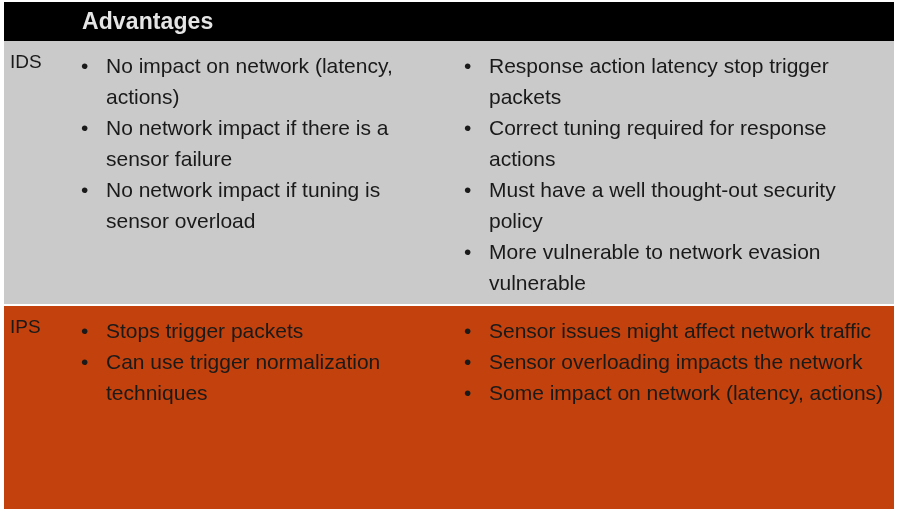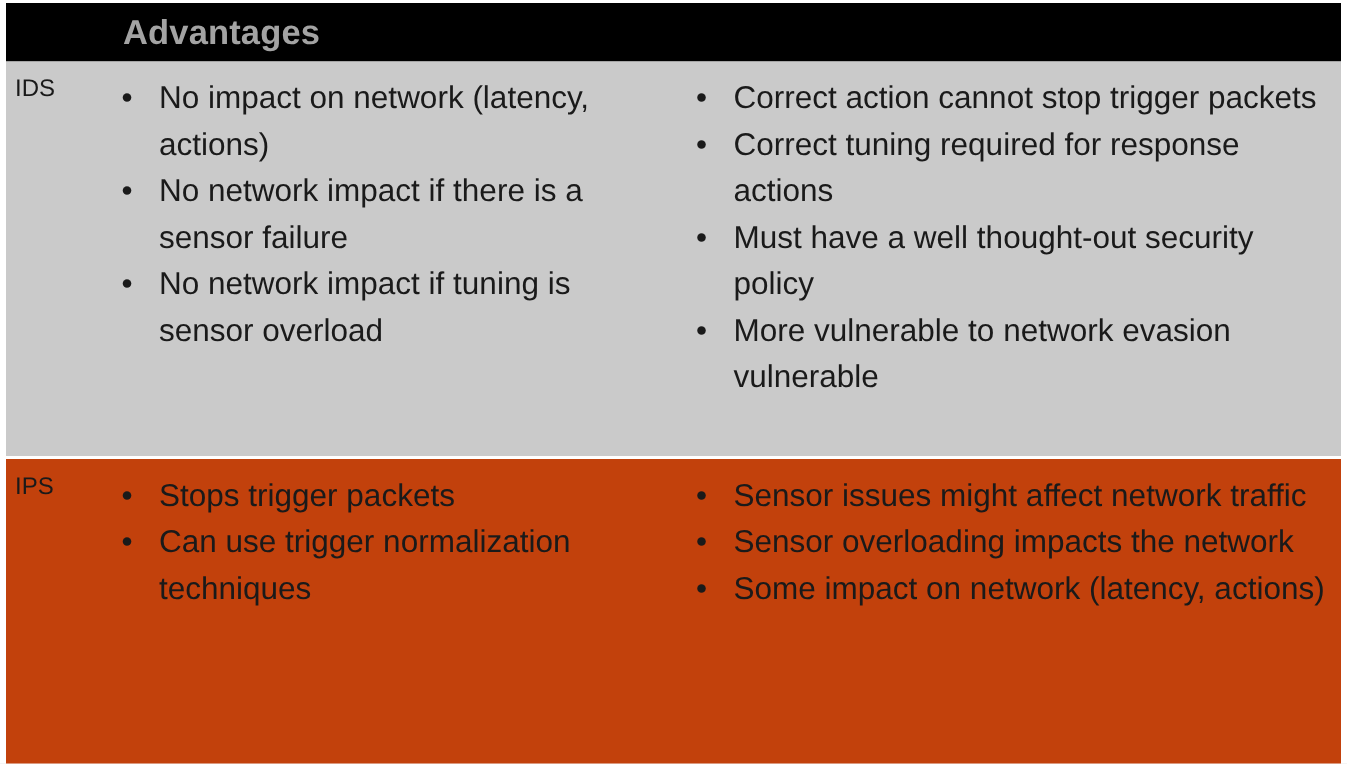--- a/index.html
+++ b/index.html
@@ -30,21 +30,21 @@
     width: 890px;
     height: 39px;
     background: #000000;
     display: block;
   }
   .header-cell {
     position: absolute;
     top: 0;
     height: 39px;
     line-height: 39px;
-    color: #a3a3a3;
+    color: #e5e5e5;
     font-size: 23px;
     font-weight: bold;
     letter-spacing: 0.1px;
     white-space: nowrap;
   }
   .header-cell.adv  { left: 78px; }
   .header-cell.disadv { left: 463px; }
 
   
   .table-row {
@@ -61,21 +61,21 @@
   .row-ips {
     top: 306px;
     height: 244px;
     background: #c2410c;
   }
 
   .row-label {
     position: absolute;
     left: 6px;
     top: 10px;
-    font-size: 16px;
+    font-size: 19px;
     color: #1a1a1a;
     white-space: nowrap;
   }
 
   .col {
     position: absolute;
     top: 9px;
   }
   .col-adv { left: 72px;  width: 330px; }
   .col-disadv { left: 455px; width: 430px; }
@@ -130,21 +130,21 @@
           <span class="bullet-dot">•</span>
           <span class="bullet-text">No network impact if tuning is sensor overload</span>
         </li>
       </ul>
     </div>
 
     <div class="col col-disadv">
       <ul class="bullets">
         <li>
           <span class="bullet-dot">•</span>
-          <span class="bullet-text">Correct action cannot stop trigger packets</span>
+          <span class="bullet-text">Response action latency stop trigger packets</span>
         </li>
         <li>
           <span class="bullet-dot">•</span>
           <span class="bullet-text">Correct tuning required for response actions</span>
         </li>
         <li>
           <span class="bullet-dot">•</span>
           <span class="bullet-text">Must have a well thought-out security policy</span>
         </li>
         <li>

